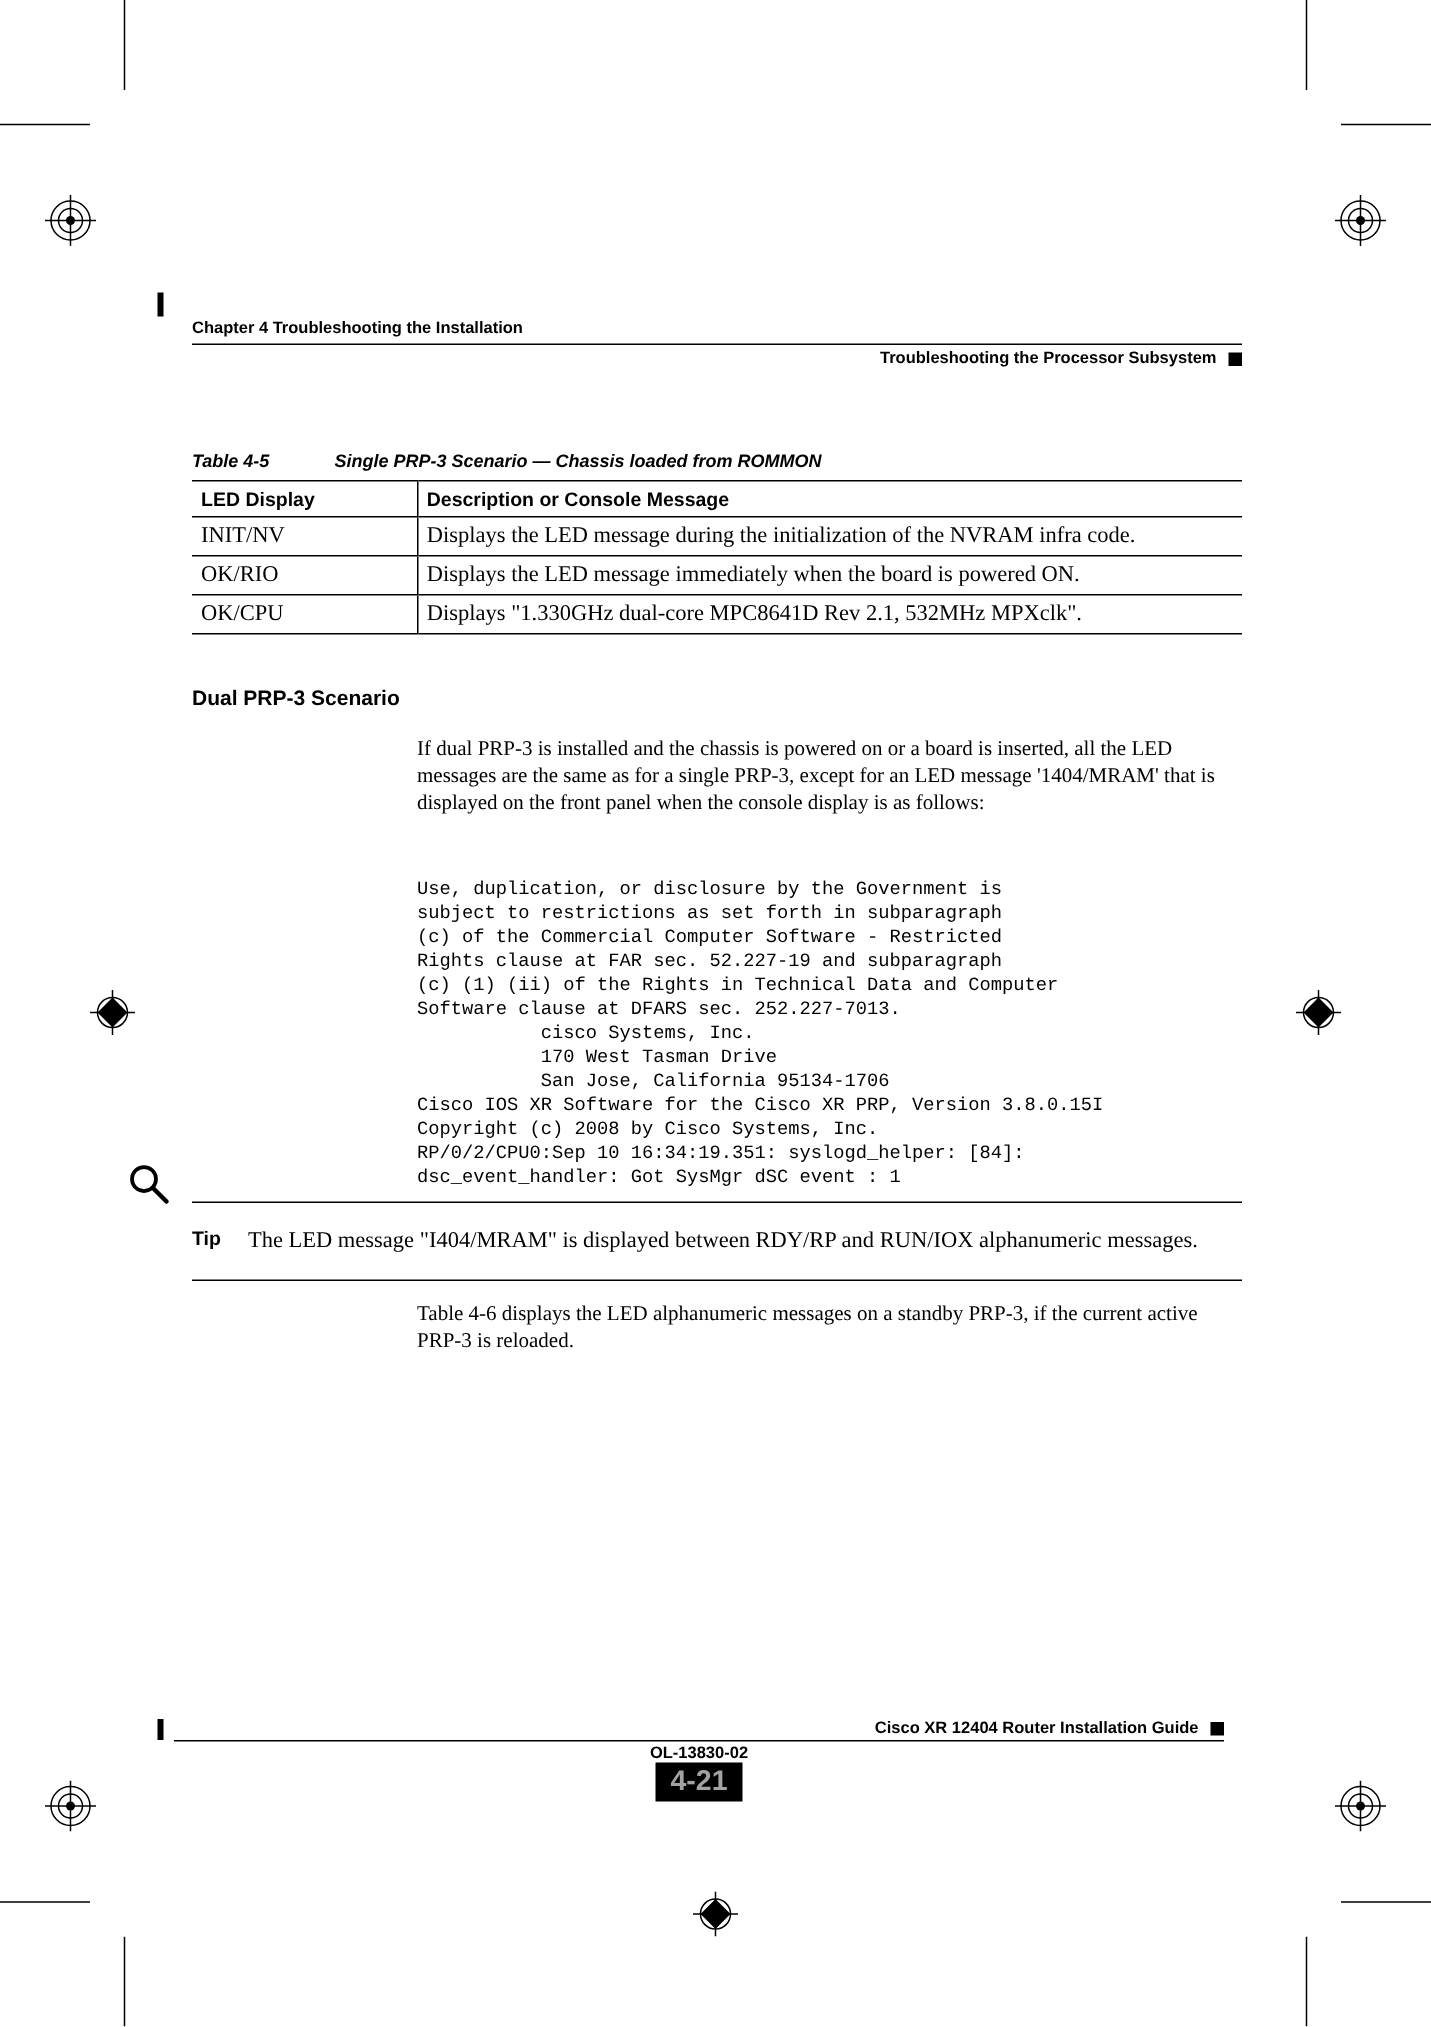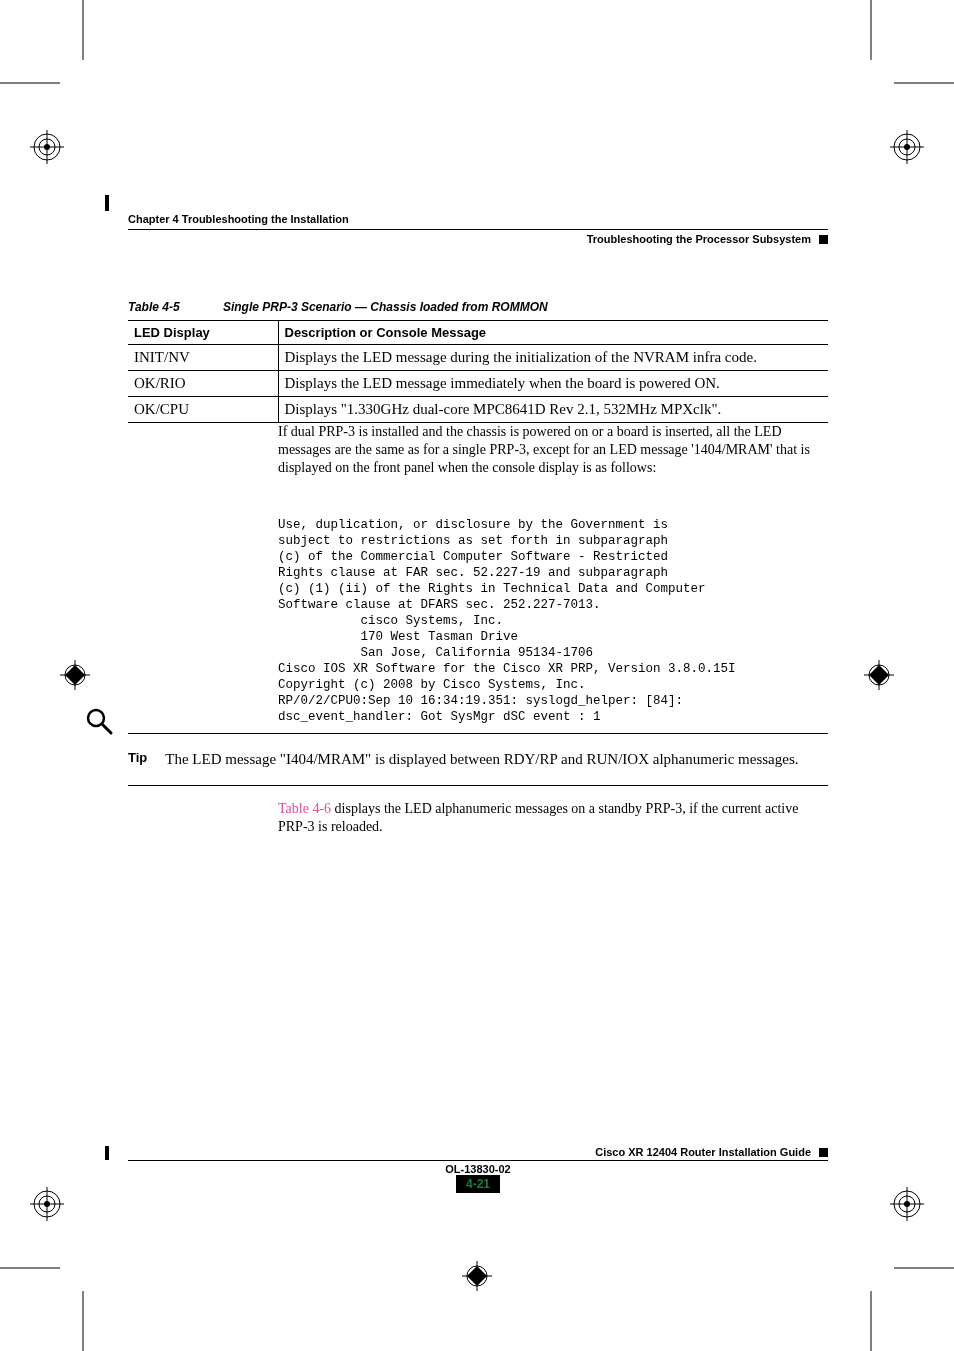--- a/index.html
+++ b/index.html
@@ -44,21 +44,21 @@
   table.data th { font-family: Arial, Helvetica, sans-serif; font-size: 13px; font-weight: bold; text-align: left; padding: 4px 6px; border-top: 1.5px solid #000; border-bottom: 1.5px solid #000; }
   table.data th:first-child { width: 150px; }
   table.data th + th { border-left: 1px solid #000; }
   table.data td { padding: 4px 6px; border-bottom: 1px solid #000; vertical-align: top; font-family: "Times New Roman", serif; font-size: 15px; }
   table.data td + td { border-left: 1px solid #000; }
   table.data tr:last-child td { border-bottom: 1.5px solid #000; }
 
   h3.sub { font-family: Arial, Helvetica, sans-serif; font-size: 14px; font-weight: bold; margin-top: 34px; margin-bottom: 18px; }
 
   p.body { font-family: "Times New Roman", serif; font-size: 14px; line-height: 1.28; margin-left: 150px; margin-bottom: 8px; }
-  p.body .link { color: #ec4899; }
+  p.body .link { color: #000000; }
 
   pre.console {
     font-family: "Courier New", monospace;
     font-size: 12.5px;
     line-height: 1.28;
     margin-left: 150px;
     white-space: pre;
     margin-bottom: 8px;
     margin-top: 40px;
   }
@@ -66,29 +66,29 @@
   .tip-block { border-top: 1.5px solid #000; border-bottom: 1.5px solid #000; padding: 16px 0; position: relative; display:flex; }
   .tip-icon-wrap { position:absolute; left: -54px; top: -28px; width: 50px; text-align:center; }
   .tip-icon { font-size: 26px; line-height:1; }
   .tip-label { font-family: Arial, Helvetica, sans-serif; font-weight: bold; font-size: 13px; margin-right: 18px; flex:0 0 auto; }
   .tip-text { font-family: "Times New Roman", serif; font-size: 15px; line-height:1.28; }
 
   p.after-tip { margin-top: 14px; }
 
   .footer {
     position: absolute;
-    left: 128px;
+    left: 116px;
     top: 1146px;
     width: 700px;
   }
   .footer-top { border-bottom: 1.5px solid #000; display:flex; justify-content:flex-end; align-items:center; padding-bottom:2px; }
   .footer-guide { font-family: Arial, Helvetica, sans-serif; font-size: 11px; font-weight: bold; }
   .footer-sq { width: 9px; height: 9px; background:#000; margin-left:8px; }
   .footer-bot { display:flex; justify-content:space-between; align-items:center; padding-top:2px; font-family: Arial, Helvetica, sans-serif; font-size: 11px; font-weight: bold; flex-direction: column; }
-  .page-badge { background:#000; color:#15803d; padding: 2px 10px; font-family: Arial, Helvetica, sans-serif; font-size: 12px; font-weight: bold; }
+  .page-badge { background:#000; color:#a3a3a3; padding: 2px 10px; font-family: Arial, Helvetica, sans-serif; font-size: 19px; font-weight: bold; }
   .footer-left-tick { position:absolute; left:105px; top:1146px; width:4px; height:14px; background:#000;}
 </style>
 </head>
 <body>
 
 <div class="reg-mark" style="left:30px; top:130px;">
   <svg width="34" height="34">
       <circle cx="17" cy="17" r="13" stroke="#000" fill="none" stroke-width="1"></circle>
       <circle cx="17" cy="17" r="8" stroke="#000" fill="none" stroke-width="1"></circle>
       <circle cx="17" cy="17" r="3" fill="#000"></circle>
@@ -223,20 +223,21 @@
           <td>OK/RIO</td>
           <td>Displays the LED message immediately when the board is powered ON.</td>
         </tr>
         <tr>
           <td>OK/CPU</td>
           <td>Displays "1.330GHz dual-core MPC8641D Rev 2.1, 532MHz MPXclk".</td>
         </tr>
       </tbody>
     </table>
 
+    <h3 class="sub">Dual PRP-3 Scenario</h3>
 
     <p class="body">If dual PRP-3 is installed and the chassis is powered on or a board is inserted, all the LED messages are the same as for a single PRP-3, except for an LED message '1404/MRAM' that is displayed on the front panel when the console display is as follows:</p>
 
     <pre class="console">Use, duplication, or disclosure by the Government is
 subject to restrictions as set forth in subparagraph
 (c) of the Commercial Computer Software - Restricted
 Rights clause at FAR sec. 52.227-19 and subparagraph
 (c) (1) (ii) of the Rights in Technical Data and Computer
 Software clause at DFARS sec. 252.227-7013.
            cisco Systems, Inc.

